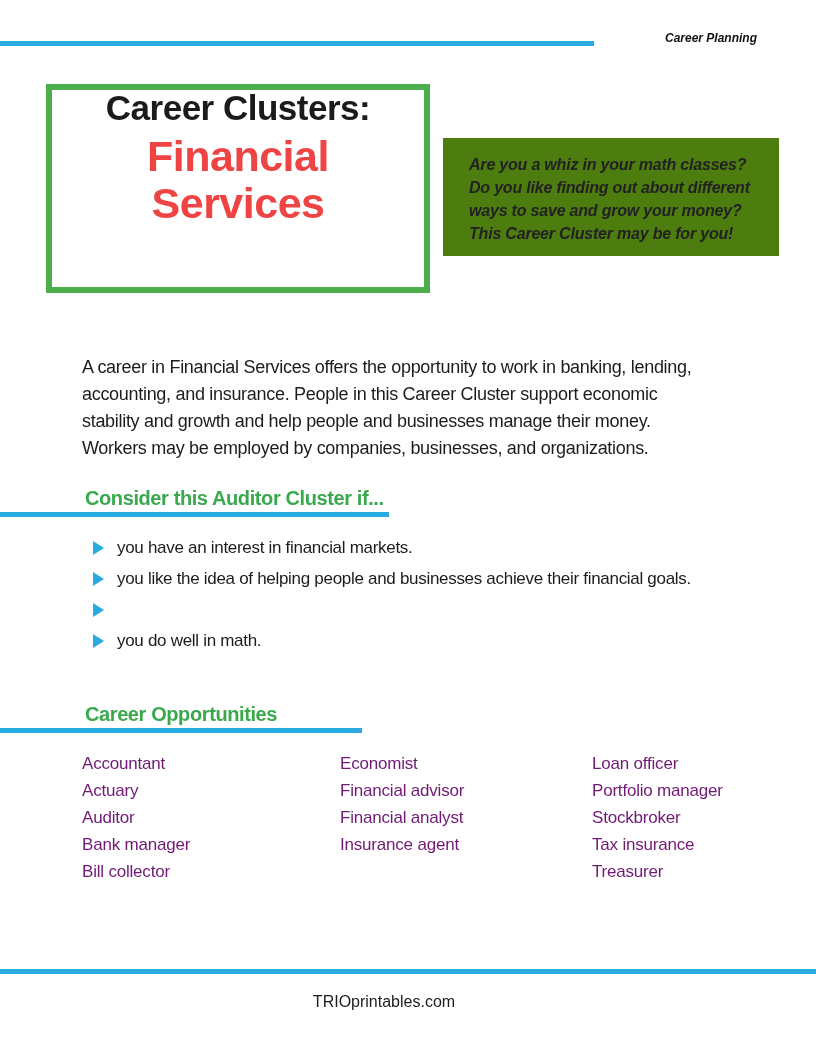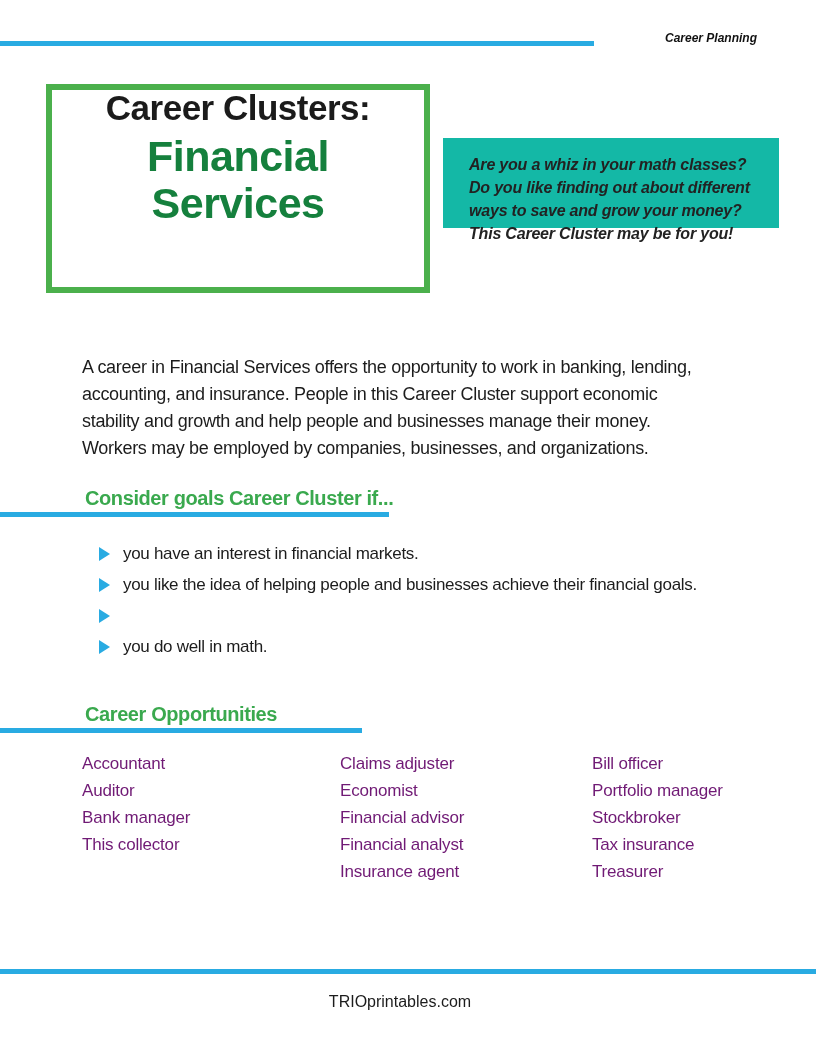--- a/index.html
+++ b/index.html
@@ -35,30 +35,30 @@
     background: #ffffff;
     display: flex; flex-direction: column;
     align-items: center; 
     text-align: center;
   }
   .title-line1 {
     font-size: 35px; font-weight: bold; color: #1b1b1b;
     letter-spacing: -0.5px; line-height: 1.05; margin: 0 0 6px 0;
   }
   .title-line2 {
-    font-size: 43px; font-weight: bold; color: #15803d;
+    font-size: 43px; font-weight: bold; color: #ef4444;
     letter-spacing: -0.5px; line-height: 1.09; margin: 0;
     width: 300px;
   }
 
   
   .callout {
     position: absolute; left: 443px; top: 138px;
-    width: 336px; height: 90px;
-    background: #14b8a6;
+    width: 336px; height: 118px;
+    background: #4d7c0f;
     box-sizing: border-box;
     padding: 15px 0 12px 26px;
   }
   .callout-text {
     font-size: 16px; font-weight: bold; font-style: italic;
     letter-spacing: -0.2px;
     line-height: 23px; color: #222222;
     white-space: pre-line;
   }
 
@@ -83,21 +83,21 @@
   .heading-rule {
     position: absolute; left: 0; height: 5px;
     background: #29abe2;
   }
   .rule-consider { top: 512px; width: 389px; }
   .rule-opportunities { top: 728px; width: 362px; }
 
   
   .bullets {
     position: absolute; left: 85px; top: 528px;
-    list-style: none; margin: 14px; padding: 0;
+    list-style: none; margin: 8px; padding: 0;
   }
   .bullet-item {
     display: flex; align-items: center;
     height: 24px; margin-bottom: 7px;
   }
   .tri {
     width: 0; height: 0; flex: 0 0 auto;
     border-left: 11px solid #29abe2;
     border-top: 7px solid transparent;
     border-bottom: 7px solid transparent;
@@ -119,21 +119,21 @@
     letter-spacing: -0.2px; color: #701a75;
     white-space: nowrap;
   }
 
   
   .footer-rule {
     position: absolute; left: 0; top: 969px;
     width: 816px; height: 5px; background: #29abe2;
   }
   .footer-text {
-    position: absolute; left: 16px; top: 993px; width: 768px;
+    position: absolute; left: 0; top: 993px; width: 768px;
     text-align: center; font-size: 16px; color: #1c1c1c;
   }
 </style>
 </head>
 <body>
 
 <div class="page">
 
   <div class="top-rule"></div>
   <div class="tagline">Career Planning</div>
@@ -148,21 +148,21 @@
 Do you like finding out about different
 ways to save and grow your money?
 This Career Cluster may be for you!</div>
   </div>
 
   <div class="intro">A career in Financial Services offers the opportunity to work in banking, lending,
 accounting, and insurance. People in this Career Cluster support economic
 stability and growth and help people and businesses manage their money.
 Workers may be employed by companies, businesses, and organizations.</div>
 
-  <h2 class="section-heading h-consider">Consider goals Career Cluster if...</h2>
+  <h2 class="section-heading h-consider">Consider this Auditor Cluster if...</h2>
   <div class="heading-rule rule-consider"></div>
 
   <ul class="bullets">
     <li class="bullet-item">
       <span class="tri"></span>
       <span class="bullet-text">you have an interest in financial markets.</span>
     </li>
     <li class="bullet-item">
       <span class="tri"></span>
       <span class="bullet-text">you like the idea of helping people and businesses achieve their financial goals.</span>
@@ -175,33 +175,33 @@
       <span class="bullet-text">you do well in math.</span>
     </li>
   </ul>
 
   <h2 class="section-heading h-opportunities">Career Opportunities</h2>
   <div class="heading-rule rule-opportunities"></div>
 
   <div class="careers">
     <div class="career-col">
       <p class="career">Accountant</p>
+      <p class="career">Actuary</p>
       <p class="career">Auditor</p>
       <p class="career">Bank manager</p>
-      <p class="career">This collector</p>
+      <p class="career">Bill collector</p>
     </div>
     <div class="career-col">
-      <p class="career">Claims adjuster</p>
       <p class="career">Economist</p>
       <p class="career">Financial advisor</p>
       <p class="career">Financial analyst</p>
       <p class="career">Insurance agent</p>
     </div>
     <div class="career-col">
-      <p class="career">Bill officer</p>
+      <p class="career">Loan officer</p>
       <p class="career">Portfolio manager</p>
       <p class="career">Stockbroker</p>
       <p class="career">Tax insurance</p>
       <p class="career">Treasurer</p>
     </div>
   </div>
 
   <div class="footer-rule"></div>
   <div class="footer-text">TRIOprintables.com</div>
 

